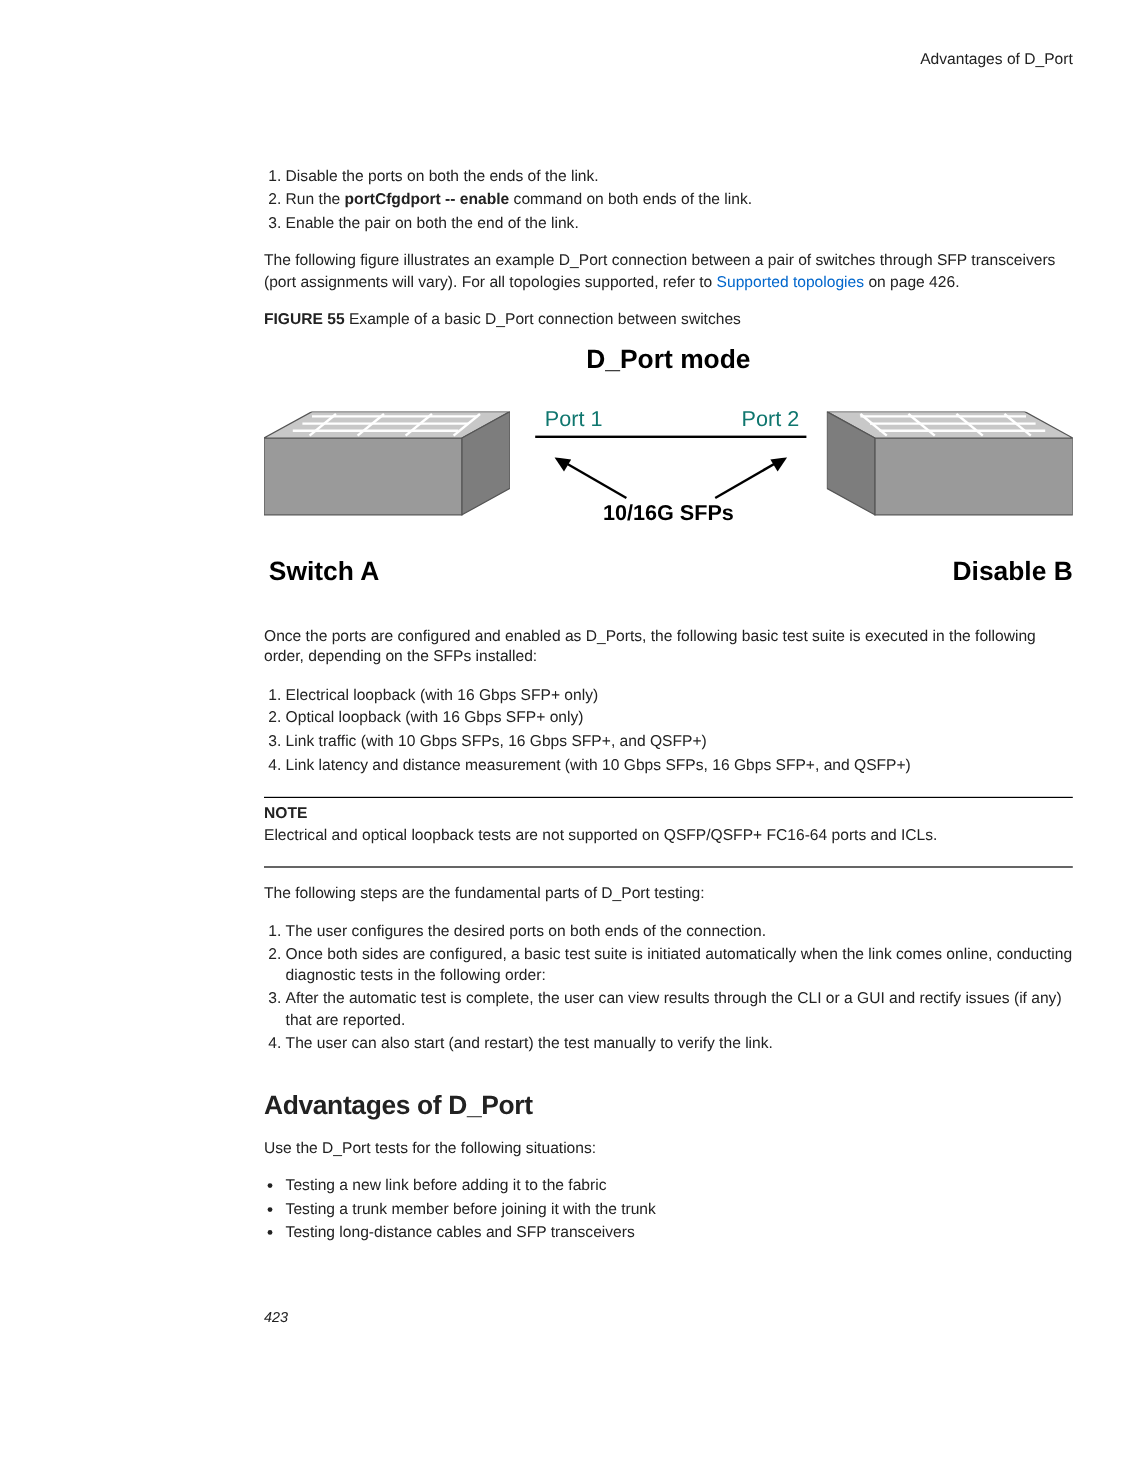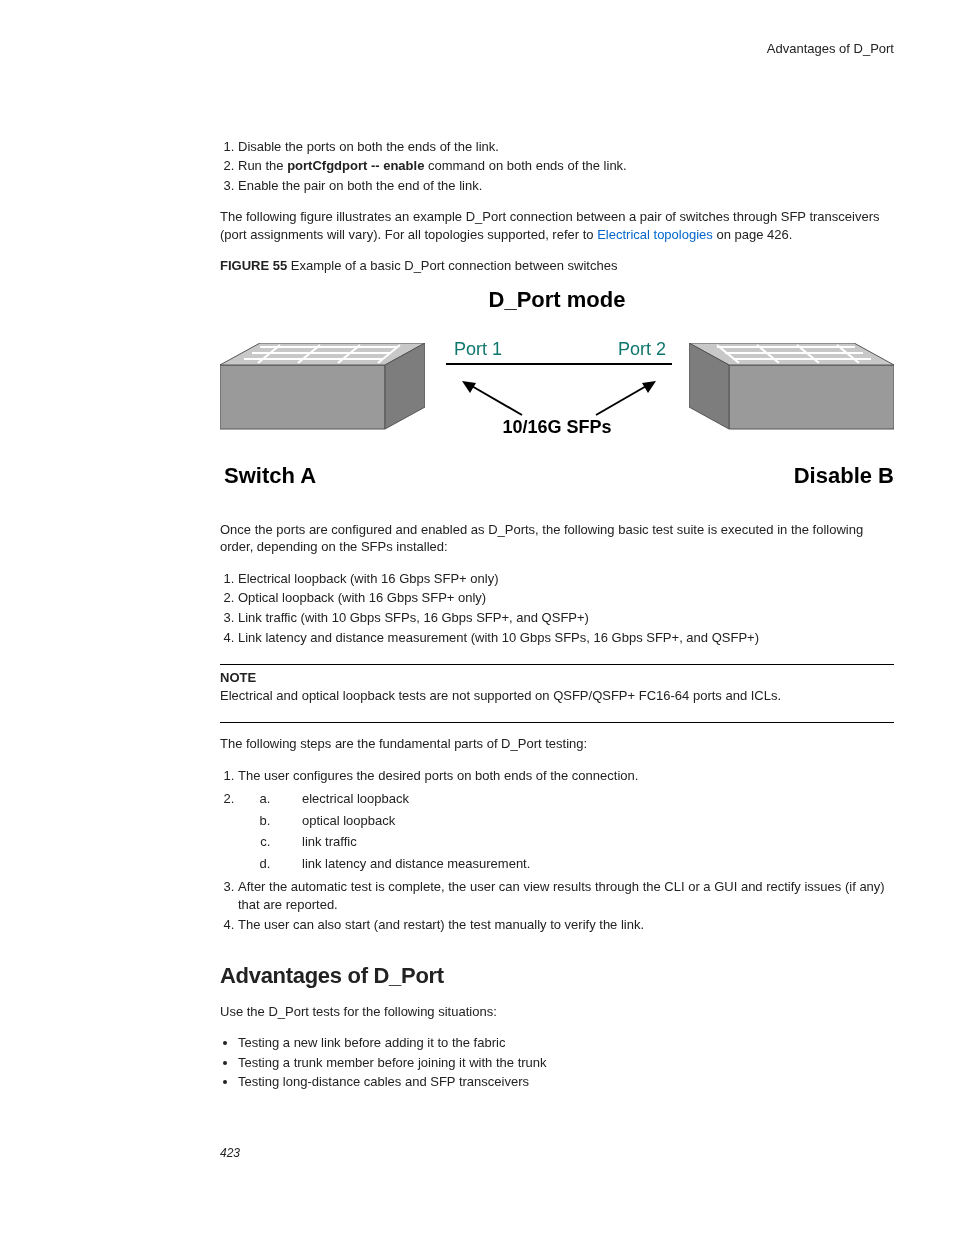--- a/index.html
+++ b/index.html
@@ -129,21 +129,21 @@
 
 <ol class="top">
   <li>Disable the ports on both the ends of the link.</li>
   <li>
     <span>Run the </span><span class="bold">portCfgdport -- enable</span><span> command on both ends of the link.</span>
   </li>
   <li>Enable the pair on both the end of the link.</li>
 </ol>
 
 <p>
-  <span>The following figure illustrates an example D_Port connection between a pair of switches through SFP transceivers (port assignments will vary). For all topologies supported, refer to </span><a class="link">Electrical topologies</a><span> on page 426.</span>
+  <span>The following figure illustrates an example D_Port connection between a pair of switches through SFP transceivers (port assignments will vary). For all topologies supported, refer to </span><a class="link">Supported topologies</a><span> on page 426.</span>
 </p>
 
 <p class="fig-caption">
   <span class="bold">FIGURE 55 </span><span>Example of a basic D_Port connection between switches</span>
 </p>
 
 <div class="figure">
   <div class="fig-title">D_Port mode</div>
 
   <div class="switch left">
@@ -210,26 +210,21 @@
 <hr class="note-rule">
 <div class="note-title">NOTE</div>
 <div>Electrical and optical loopback tests are not supported on QSFP/QSFP+ FC16-64 ports and ICLs.</div>
 <hr class="note-rule">
 
 <p style="margin-top:12px">The following steps are the fundamental parts of D_Port testing:</p>
 
 <ol class="inner">
   <li>The user configures the desired ports on both ends of the connection.</li>
   <li>
-    <ol class="alpha">
-      <li>electrical loopback</li>
-      <li>optical loopback</li>
-      <li>link traffic</li>
-      <li>link latency and distance measurement.</li>
-    </ol>
+    <span>Once both sides are configured, a basic test suite is initiated automatically when the link comes online, conducting diagnostic tests in the following order:</span>
   </li>
   <li>After the automatic test is complete, the user can view results through the CLI or a GUI and rectify issues (if any) that are reported.</li>
   <li>The user can also start (and restart) the test manually to verify the link.</li>
 </ol>
 
 <h2 class="section">Advantages of D_Port</h2>
 
 <p>Use the D_Port tests for the following situations:</p>
 
 <ul class="bullets">

